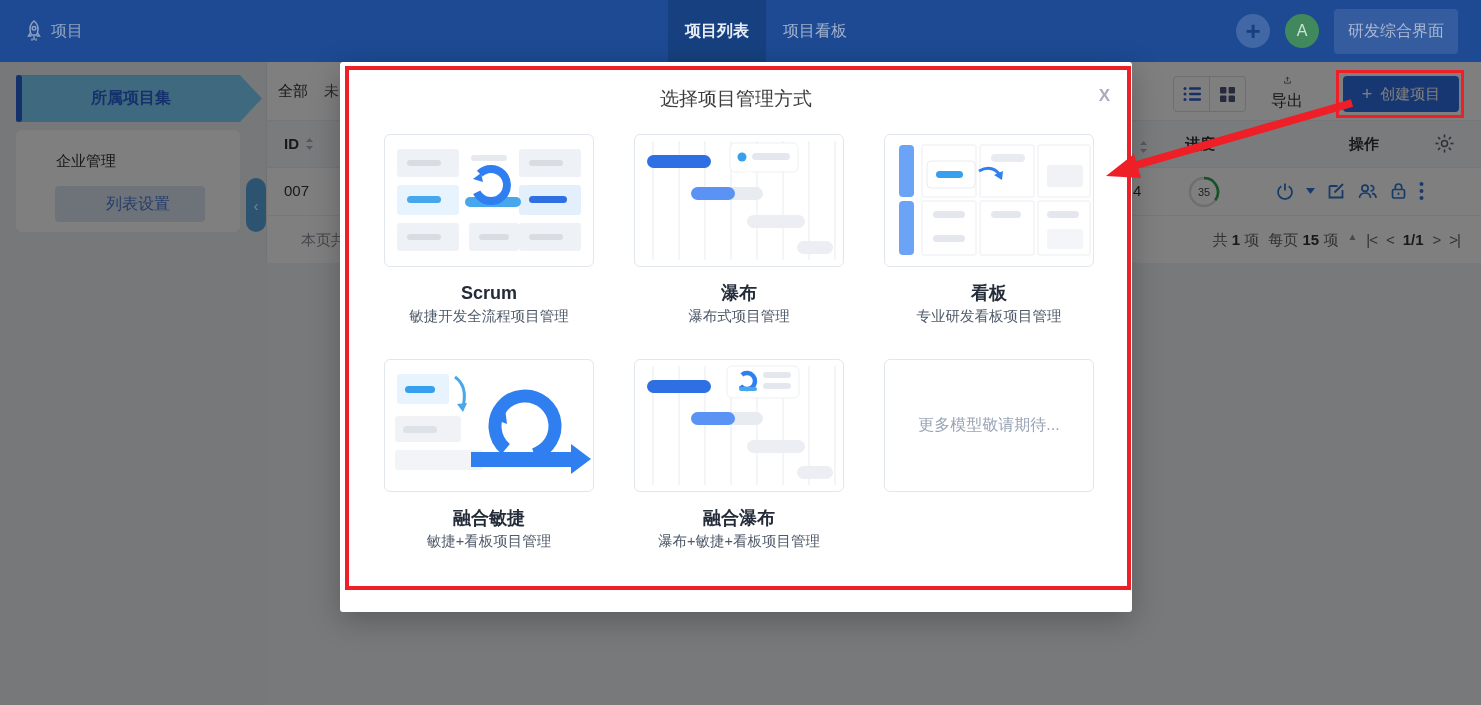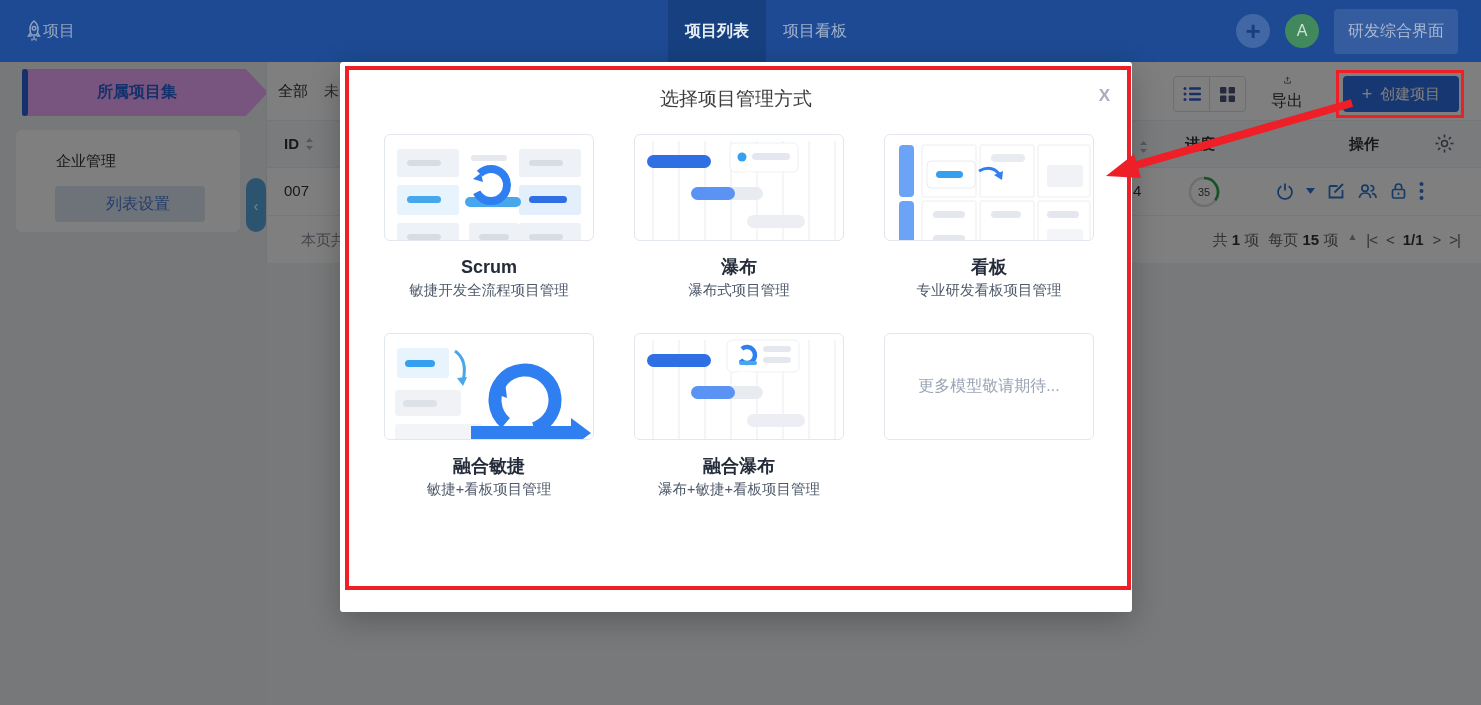--- a/index.html
+++ b/index.html
@@ -4,43 +4,43 @@
 <style>
   * { margin:0; padding:0; box-sizing:border-box; }
   html,body { width:1481px; height:705px; overflow:hidden; }
   body {
     font-family:"Liberation Sans","DejaVu Sans",sans-serif;
     background:#f0f2f5; position:relative; color:#333;
   }
   
   .topbar { position:absolute; left:0; top:0; width:1481px; height:62px;
     background:#1d4a93; z-index:5; display:flex; align-items:center; }
-  .app-brand { display:flex; align-items:center; gap:0; margin-left:25px;
+  .app-brand { display:flex; align-items:center; gap:8px; margin-left:25px;
     color:#93a3c0; font-size:16px; }
   .top-tabs { position:absolute; left:668px; top:0; height:62px; display:flex; }
   .top-tab { height:62px; line-height:62px; padding:0 17px; font-size:16px;
     color:#9fb0cc; cursor:pointer; }
   .top-tab.active { background:#16407f; color:#e8edf5; font-weight:700; }
   .top-right { position:absolute; right:23px; top:0; height:62px;
     display:flex; align-items:center; gap:15px; }
   .circle-btn { width:34px; height:34px; border-radius:50%; display:flex;
     align-items:center; justify-content:center; }
   .plus-circle { background:rgba(255,255,255,0.16); color:#16407f;
     font-size:26px; font-weight:700; line-height:30px; }
   .avatar { background:#41895c; color:#cfe0d6; font-size:16px; }
   .workspace-btn { height:45px; padding:0 14px; border-radius:4px;
     background:rgba(255,255,255,0.10); color:#a9b7d2; font-size:16px;
     display:flex; align-items:center; }
   
   .page { position:absolute; left:0; top:62px; width:1481px; height:643px; }
   .sidebar { position:absolute; left:0; top:0; width:266px; height:643px;
     background:#eef1f5; }
-  .projset { position:absolute; left:16px; top:7px; width:246px; height:47px;
-    background:#f0abfc; clip-path:polygon(0 0,91% 0,100% 50%,91% 100%,0 100%);
-    display:flex; align-items:center;margin-left:6px; }
+  .projset { position:absolute; left:16px; top:13px; width:246px; height:47px;
+    background:#7dd3fc; clip-path:polygon(0 0,91% 0,100% 50%,91% 100%,0 100%);
+    display:flex; align-items:center; }
   .projset-bar { width:6px; height:47px; background:#2b63d9; border-radius:3px; }
   .projset-label { flex:1; text-align:center; color:#2b63d9; font-weight:700;
     font-size:16px; padding-right:22px; }
   .side-card { position:absolute; left:16px; top:68px; width:224px; height:102px;
     background:#fff; border-radius:6px; }
   .org-label { position:absolute; left:40px; top:22px; font-size:15px; color:#333; }
   .list-settings-btn { position:absolute; left:39px; top:56px; width:150px; height:36px;
     background:#dce6f4; color:#4b7bd6; border:none; border-radius:4px; font-size:16px;
     font-family:inherit; cursor:pointer;padding-left:16px; }
   .collapse-handle { position:absolute; left:246px; top:116px; width:20px; height:54px;
@@ -95,21 +95,21 @@
   .modal { position:absolute; left:340px; top:62px; width:792px; height:550px;
     background:#fff; border-radius:3px; z-index:20;
     box-shadow:0 8px 30px rgba(0,0,0,0.25); }
   .modal-title { position:absolute; left:0; top:24px; width:100%; text-align:center;
     font-size:19px; color:#3c3c3c; }
   .modal-close { position:absolute; right:22px; top:24px; color:#a7aebc;
     font-size:17px; font-weight:700; cursor:pointer; }
   .cards { position:absolute; left:44px; top:72px; width:710px;
     display:grid; grid-template-columns:repeat(3,210px); column-gap:40px; row-gap:33px; }
   .model-card { width:210px; cursor:pointer; }
-  .illus { width:210px; height:107px; background:#fff; border:1px solid #e2e6ed;
+  .illus { width:210px; height:133px; background:#fff; border:1px solid #e2e6ed;
     border-radius:6px; overflow:hidden; }
   .card-name { margin-top:12px; text-align:center; font-size:18px; font-weight:700;
     color:#242c3a; height:28px; line-height:28px; }
   .card-desc { text-align:center; font-size:14.5px; color:#4e5969; }
   .more-card .illus { display:flex; align-items:center; justify-content:center; }
   .more-text { color:#9aa4b5; font-size:16px; }
   
   .anno-rect-modal { position:absolute; left:345px; top:66px; width:786px; height:524px;
     border:4px solid #ee1f27; z-index:40; pointer-events:none; }
   .anno-rect-btn { position:absolute; left:1336px; top:70px; width:128px; height:48px;

